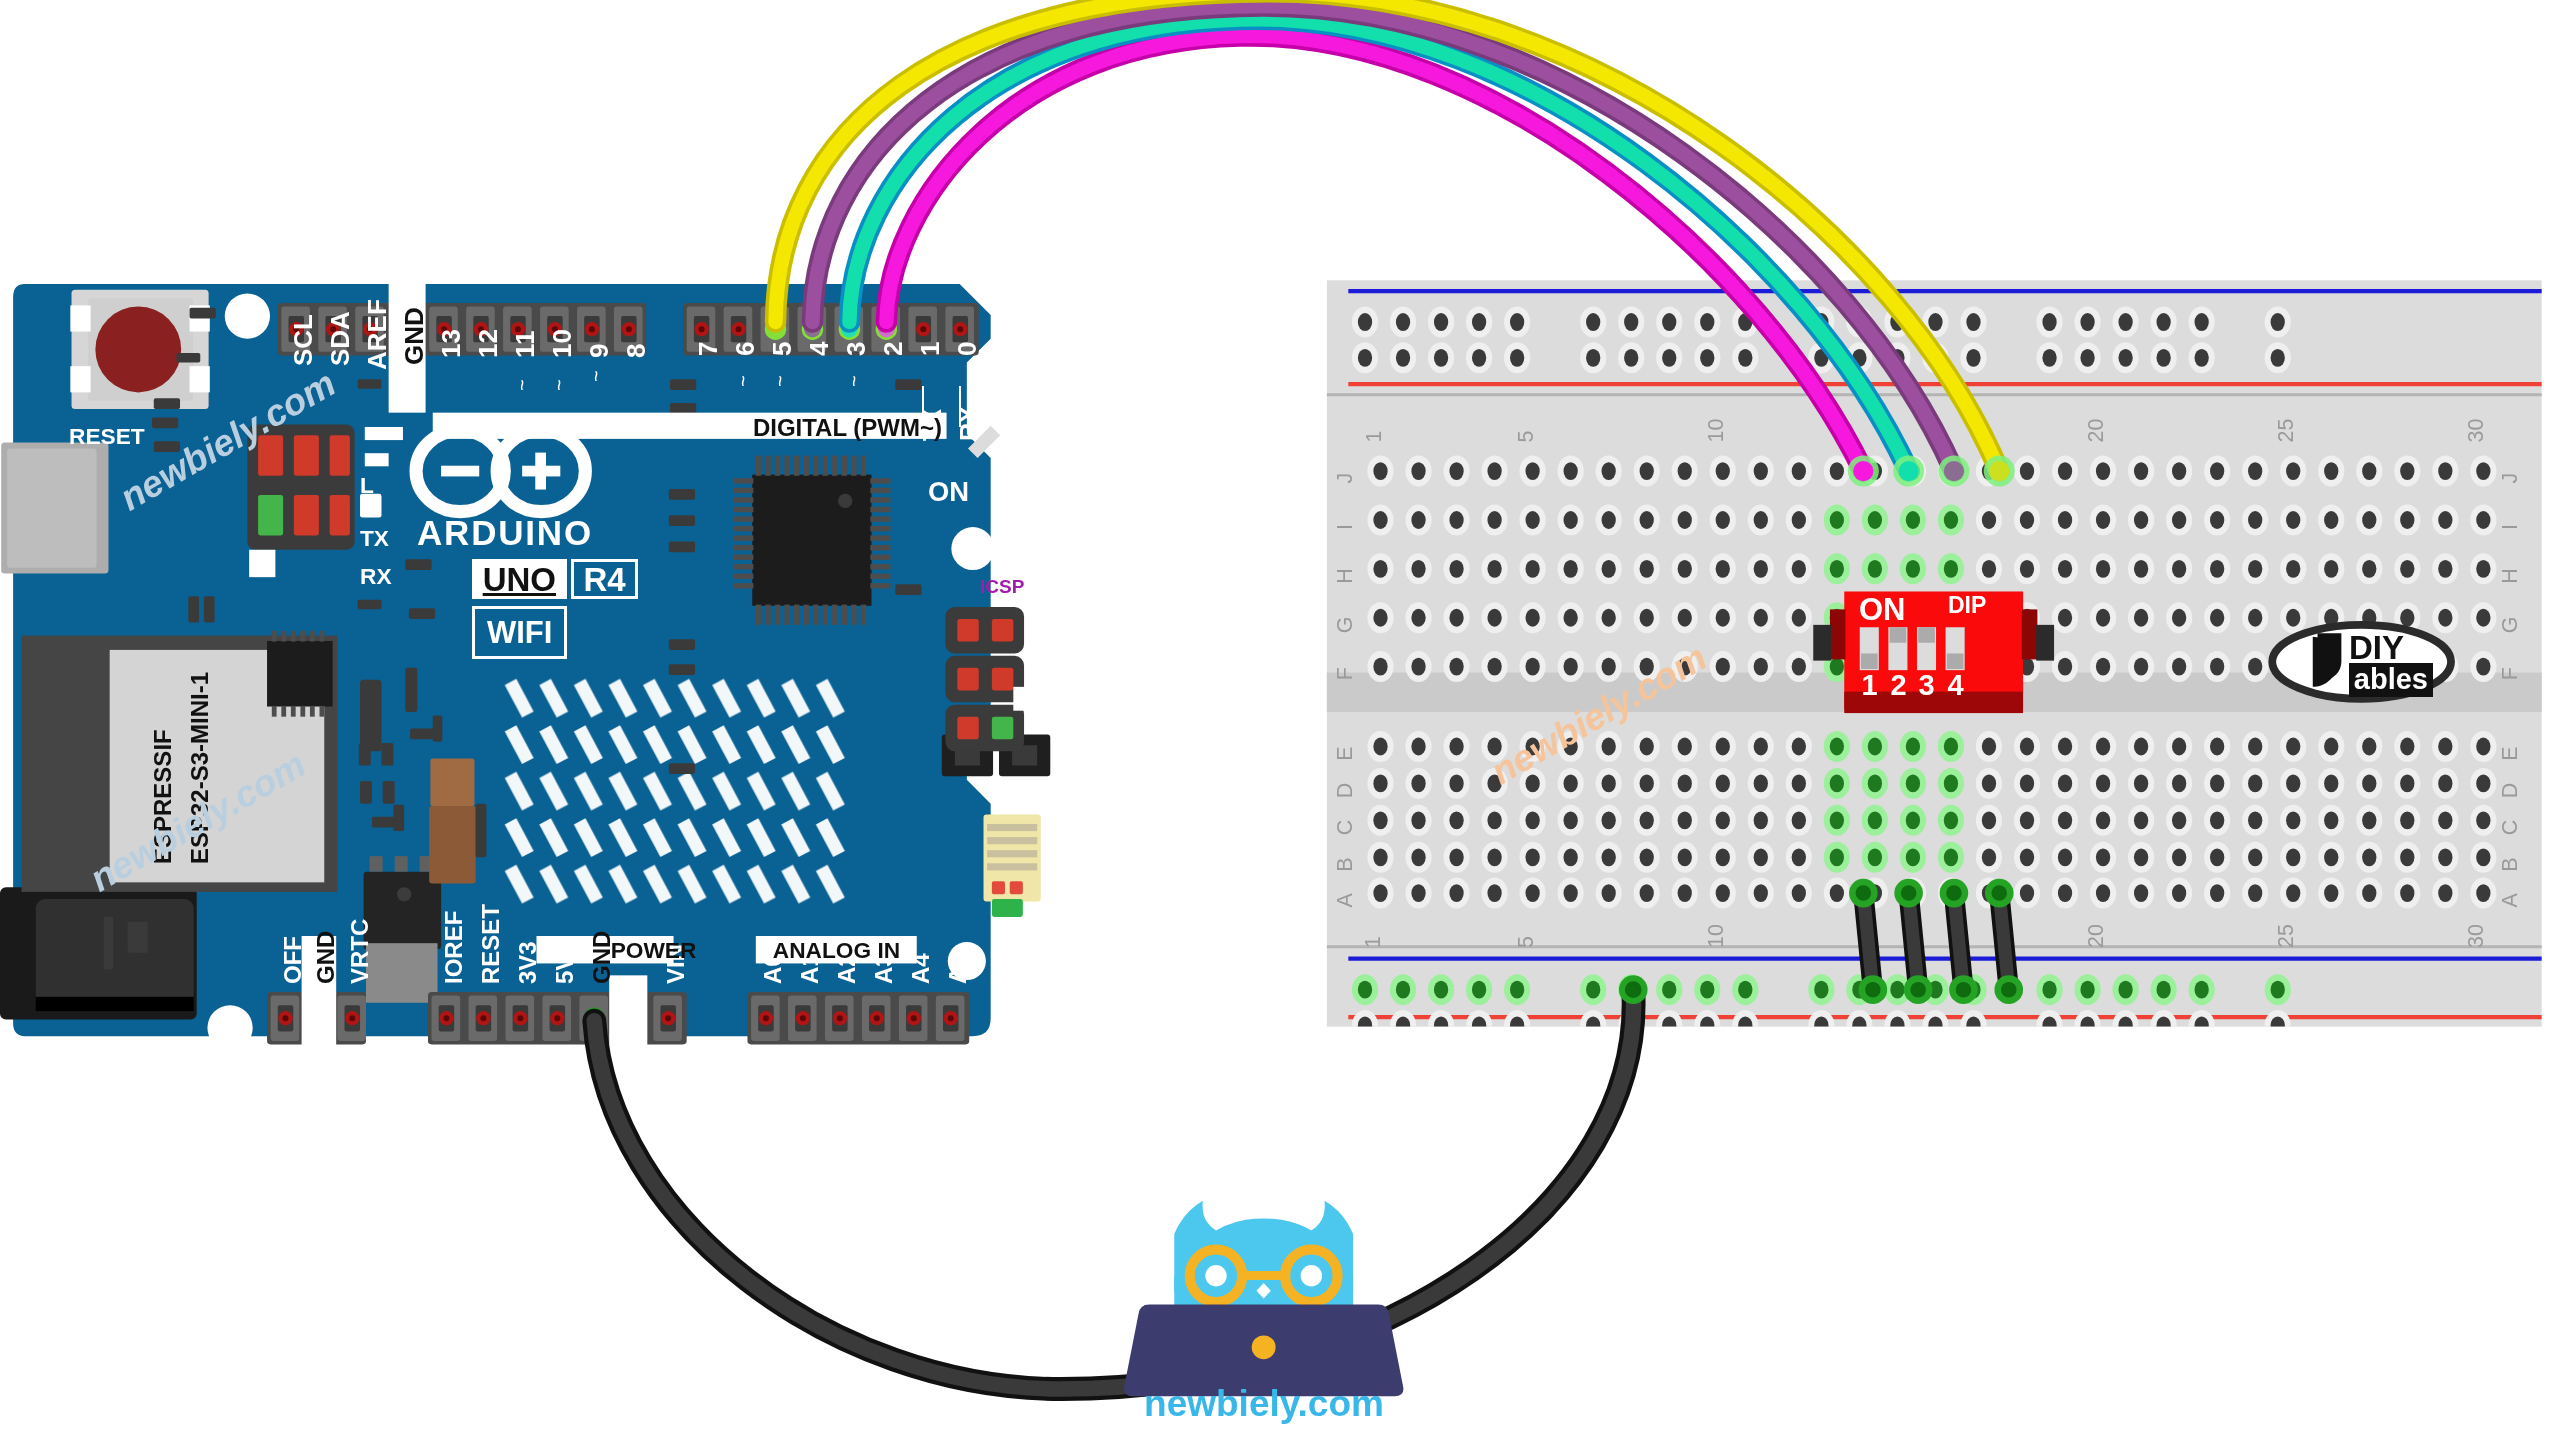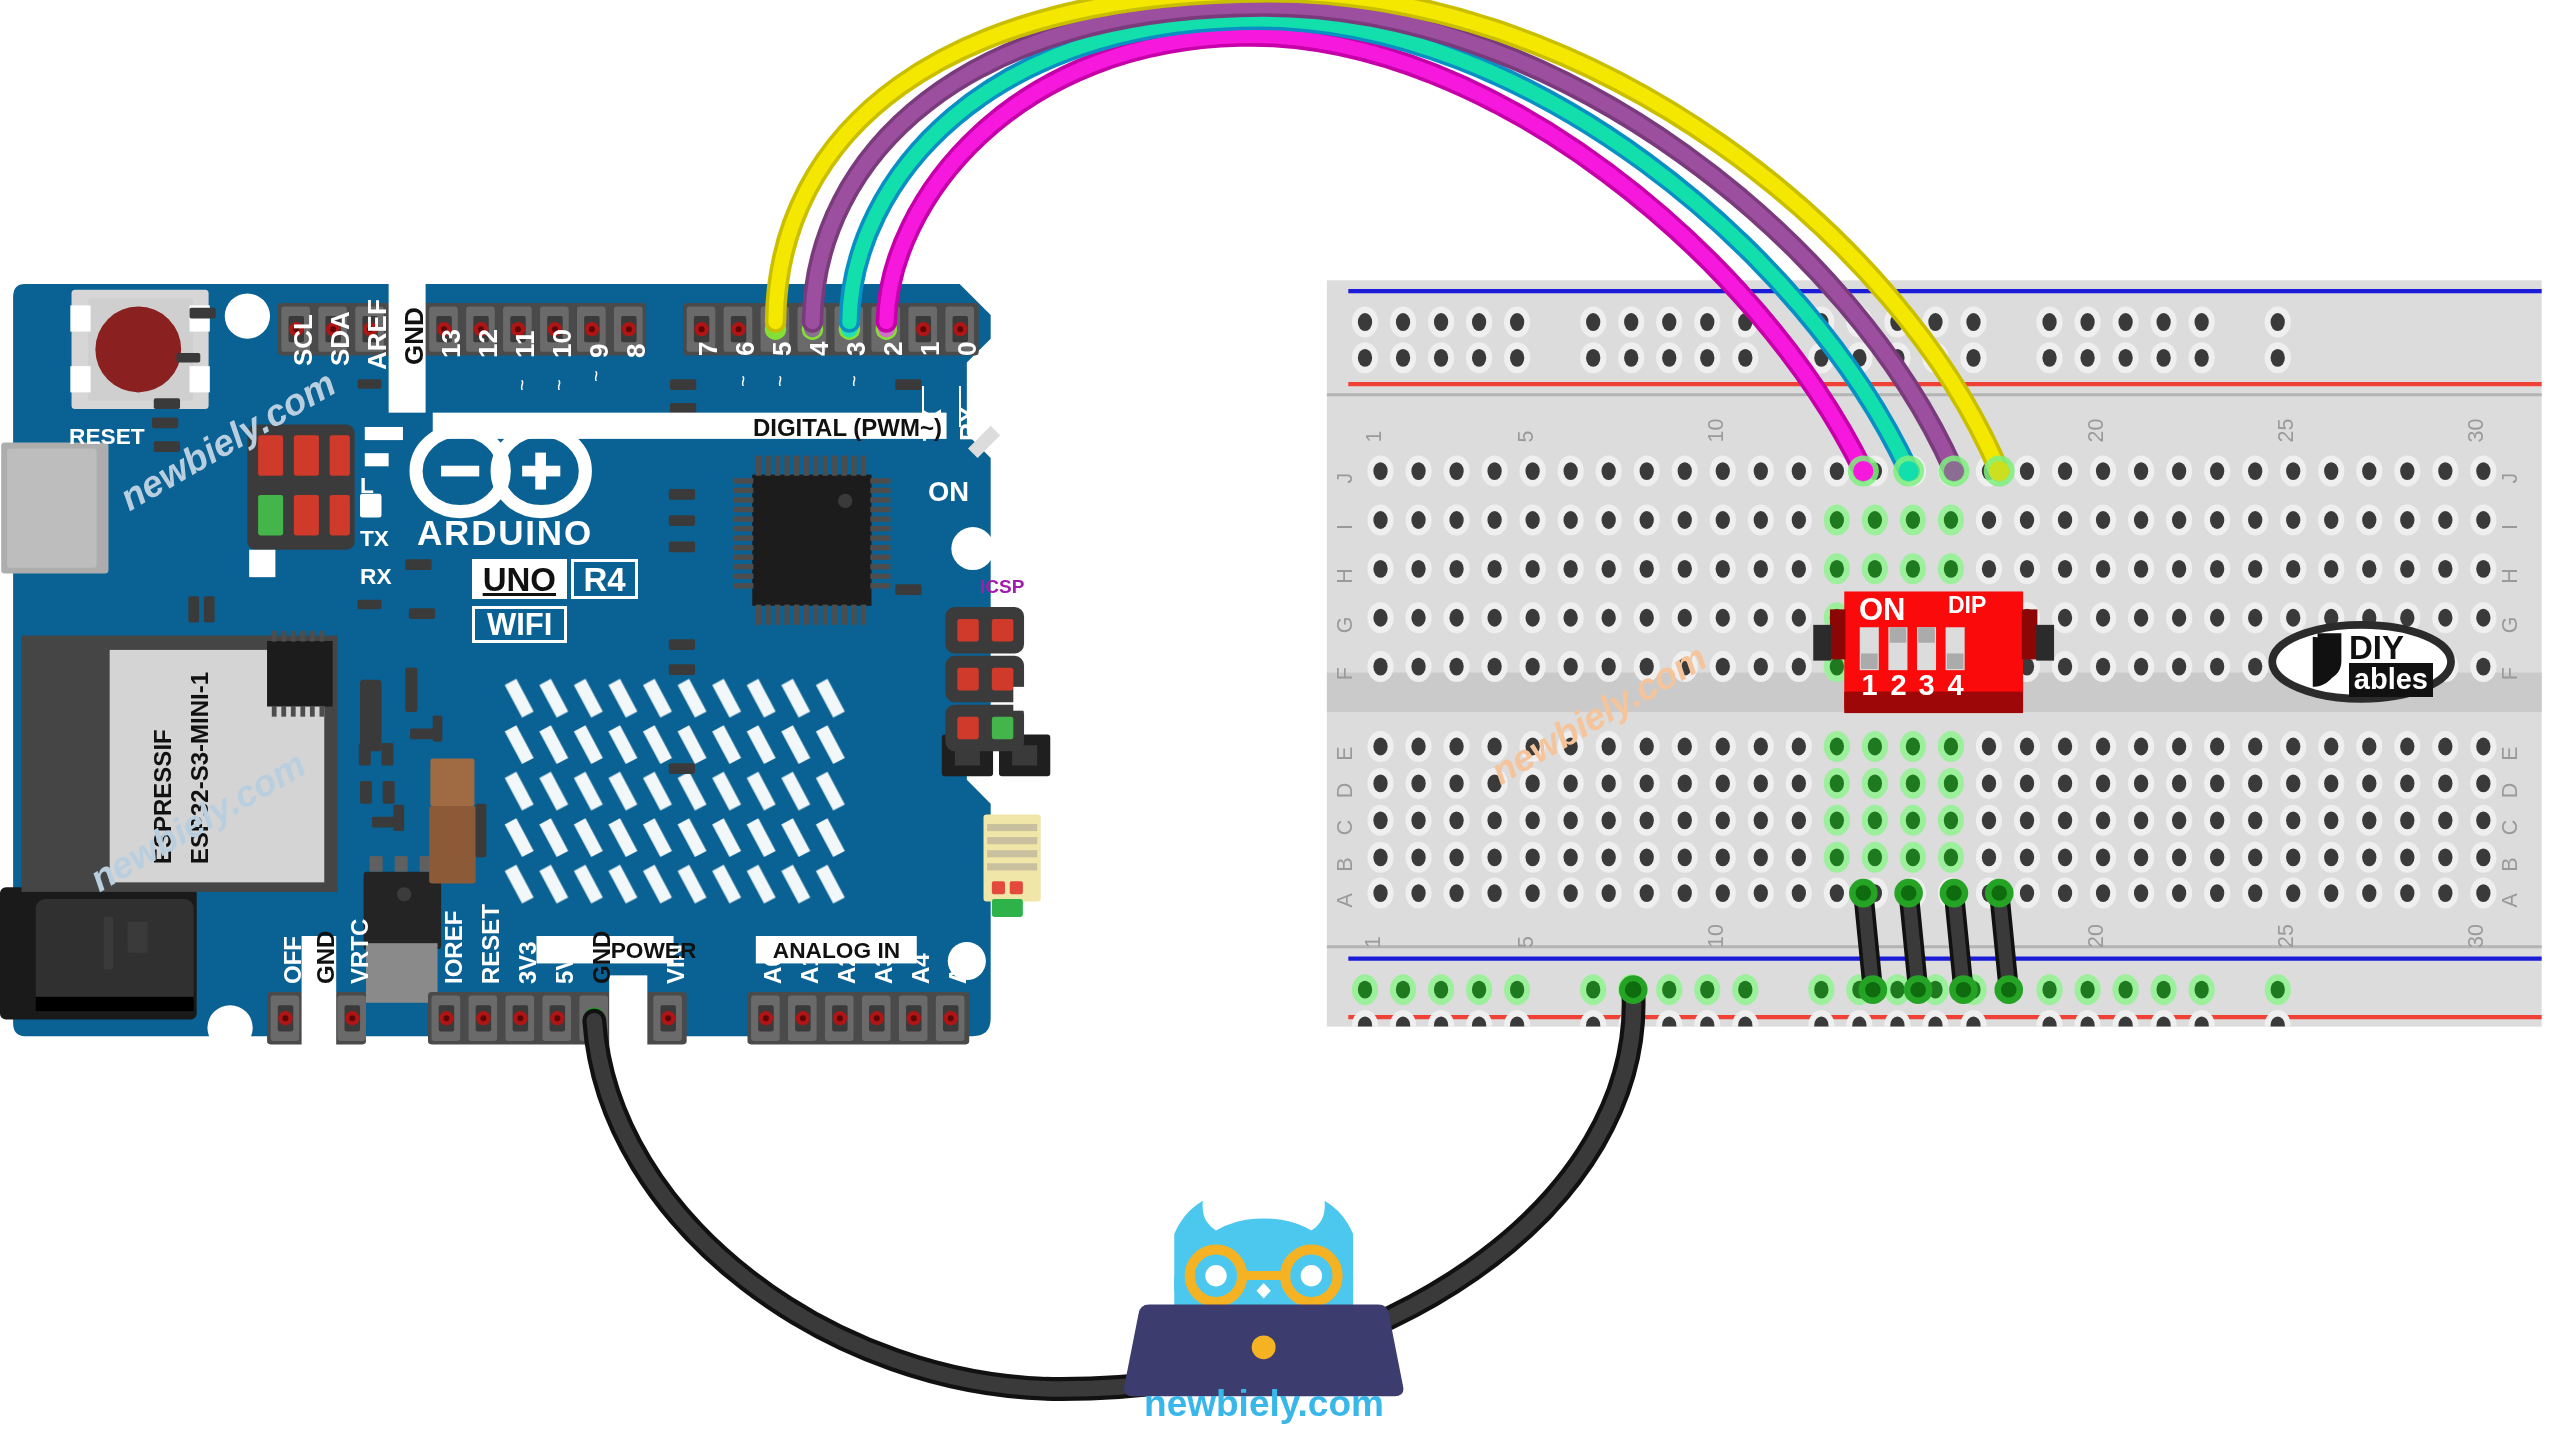--- a/index.html
+++ b/index.html
@@ -2292,21 +2292,21 @@
               font-size:24px;font-weight:bold;">DIGITAL (PWM~)</div>
 
   <div style="position:absolute;left:417px;top:513px;width:167px;text-align:center;color:#ffffff;
               font-size:35px;font-weight:bold;letter-spacing:1.8px;">ARDUINO</div>
 
   <div style="position:absolute;left:472px;top:559px;background:#ffffff;color:#111111;
               font-size:33px;font-weight:bold;padding:3.6px 10.7px;line-height:1;text-decoration:underline;">UNO</div>
   <div style="position:absolute;left:571px;top:559px;border:3px solid #ffffff;color:#ffffff;
               font-size:33px;font-weight:bold;padding:0.6px 9.5px;line-height:1;">R4</div>
   <div style="position:absolute;left:472px;top:606px;border:3px solid #ffffff;color:#ffffff;
-              font-size:31px;font-weight:bold;padding:0 12px;line-height:1;">WIFI</div>
+              font-size:31px;font-weight:bold;padding:8px 12px;line-height:1;">WIFI</div>
 
   <div style="position:absolute;left:360px;top:525px;color:#ffffff;font-size:22.7px;font-weight:bold;">TX</div>
   <div style="position:absolute;left:360px;top:563px;color:#ffffff;font-size:22.7px;font-weight:bold;">RX</div>
   <div style="position:absolute;left:360px;top:472px;color:#ffffff;font-size:22.7px;font-weight:bold;">L</div>
 
   <div style="position:absolute;left:928px;top:476px;color:#ffffff;font-size:27.4px;font-weight:bold;">ON</div>
 
   <div style="position:absolute;left:980px;top:576px;color:#a21caf;font-size:19px;font-weight:bold;">ICSP</div>
 
   <div style="position:absolute;left:149px;top:864px;transform:rotate(-90deg);transform-origin:left top;

